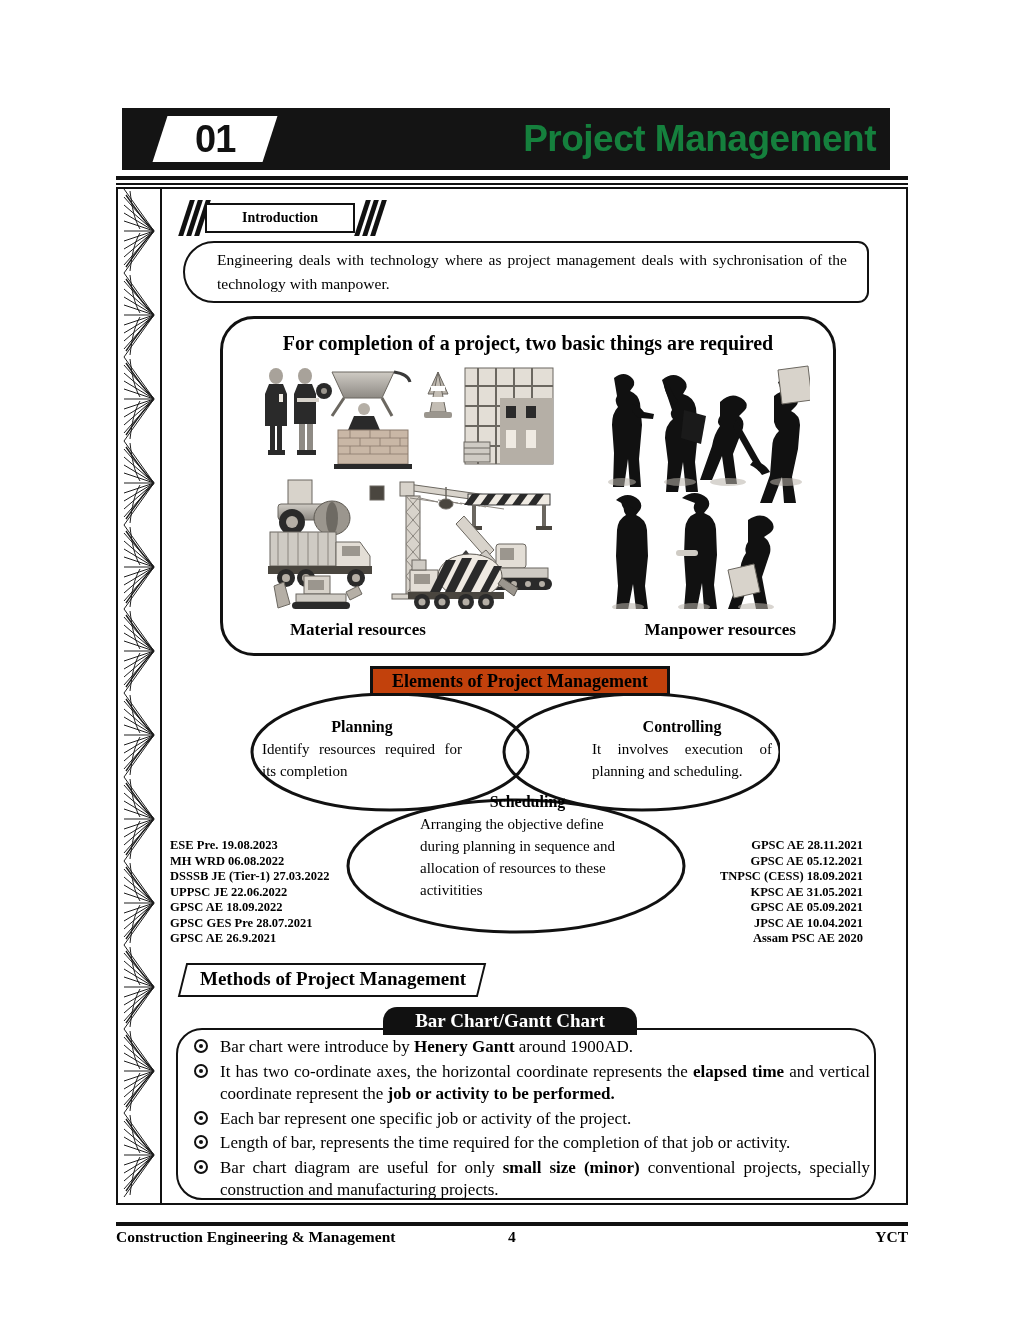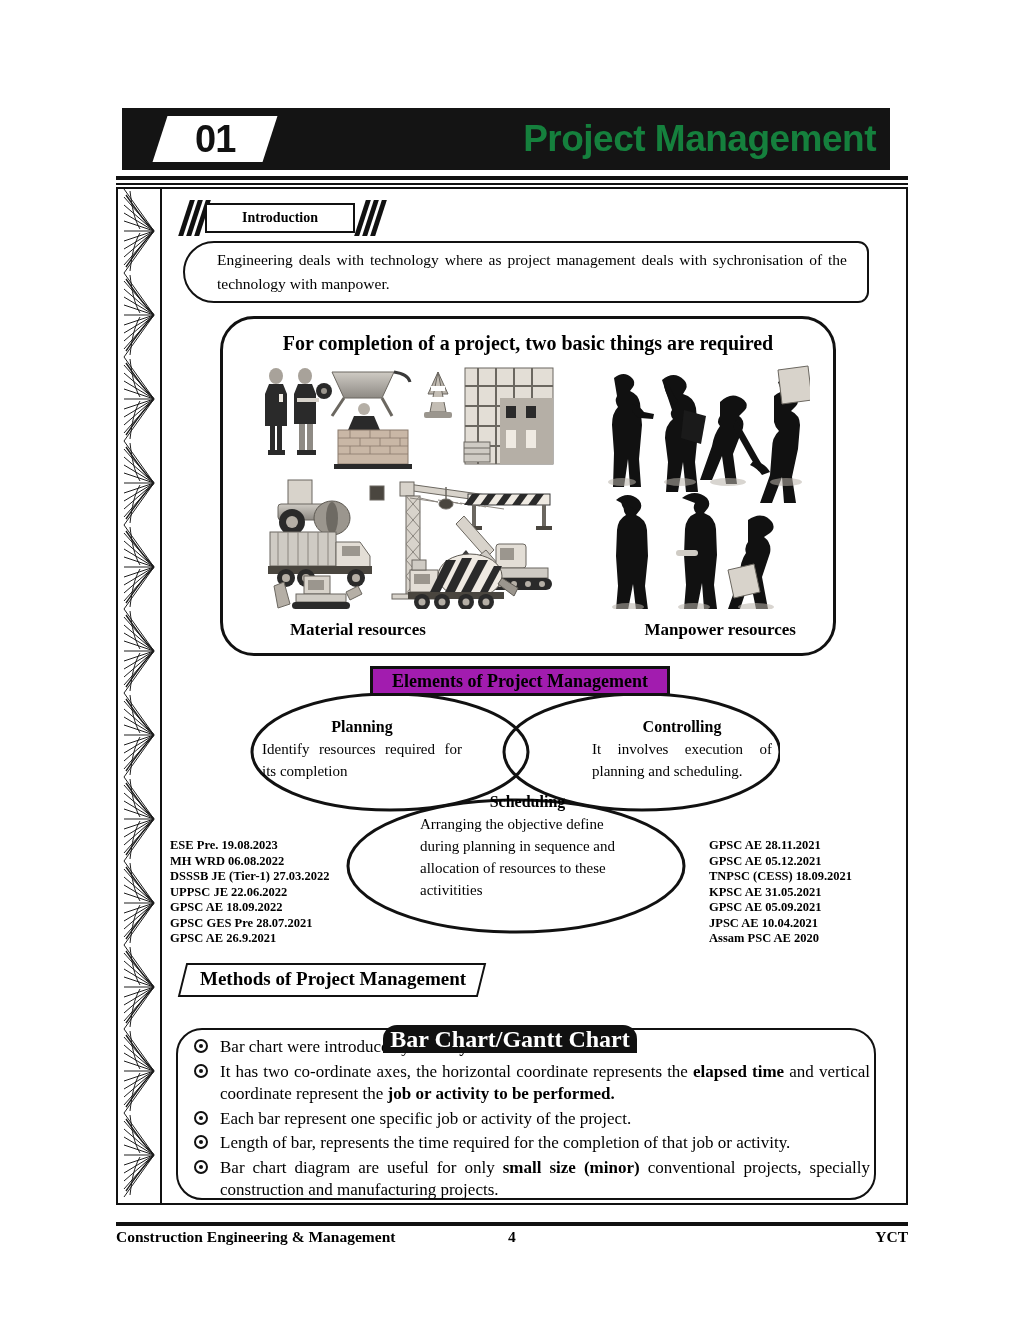--- a/index.html
+++ b/index.html
@@ -91,58 +91,58 @@
   }
   .cap-left{left:70px;}
   .cap-right{right:40px;}
   .illus{position:absolute;}
   .illus-material{left:40px;top:48px;width:300px;height:245px;}
   .illus-manpower{left:368px;top:48px;width:222px;height:245px;}
 
   
   .elem-title{
     position:absolute;left:370px;top:666px;width:300px;height:30px;
-    border:3px solid #111;background:#a21caf;box-sizing:border-box;
+    border:3px solid #111;background:#c2410c;box-sizing:border-box;
     display:flex;align-items:center;justify-content:center;
     font-weight:bold;font-size:18px;z-index:3;
   }
   .ellipse-layer{position:absolute;left:250px;top:690px;width:530px;height:265px;z-index:1;}
 
   .cell{position:absolute;z-index:2;}
   .cell h4{margin:0;font-weight:bold;font-size:16px;text-align:center;}
   .cell p{margin:2px 0 0 0;font-size:15px;line-height:22px;text-align:justify;}
   .cell-planning{left:262px;top:718px;width:200px;}
   .cell-controlling{left:592px;top:718px;width:180px;}
   .cell-scheduling{left:420px;top:793px;width:215px;}
   .cell-scheduling p{text-align:left;}
 
   
   .exam{position:absolute;font-weight:bold;font-size:12.5px;line-height:15.5px;z-index:4;}
   .exam-left{left:170px;top:838px;width:225px;text-align:left;}
-  .exam-right{left:709px;top:838px;width:200px;}
+  .exam-right{left:663px;top:838px;width:200px;text-align:right;}
 
   
   .methods{
     position:absolute;left:182px;top:963px;width:300px;height:34px;
   }
   .methods .shape{
     position:absolute;inset:0;border:2.5px solid #111;background:#fff;
     transform:skewX(-14deg);box-sizing:border-box;
   }
   .methods span{
     position:absolute;left:18px;top:5px;
     font-weight:bold;font-size:19px;
   }
 
   
   .barchart-banner{
     position:absolute;left:383px;top:1007px;width:254px;height:28px;
     background:#111;border-radius:14px 14px 0 0;
     display:flex;align-items:center;justify-content:center;
-    color:#fff;font-weight:bold;font-size:24px;z-index:3;margin-top:18px;
+    color:#fff;font-weight:bold;font-size:19px;z-index:3;
   }
 
   
   .bullets-box{
     position:absolute;left:176px;top:1028px;width:700px;height:172px;
     border:2.5px solid #111;border-radius:26px;box-sizing:border-box;background:#fff;
   }
   .bullets{position:absolute;left:190px;top:1036px;width:680px;}
   .bullet{
     position:relative;padding-left:30px;margin-bottom:2px;

